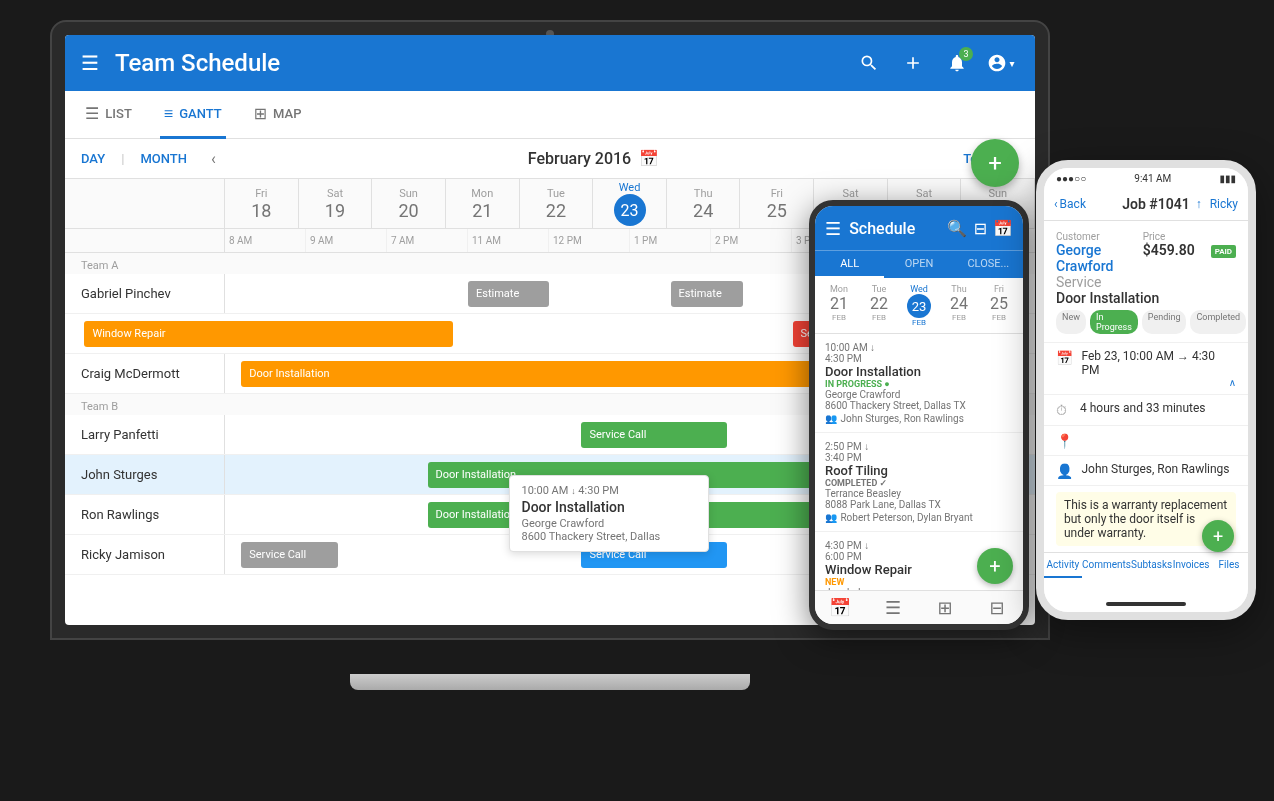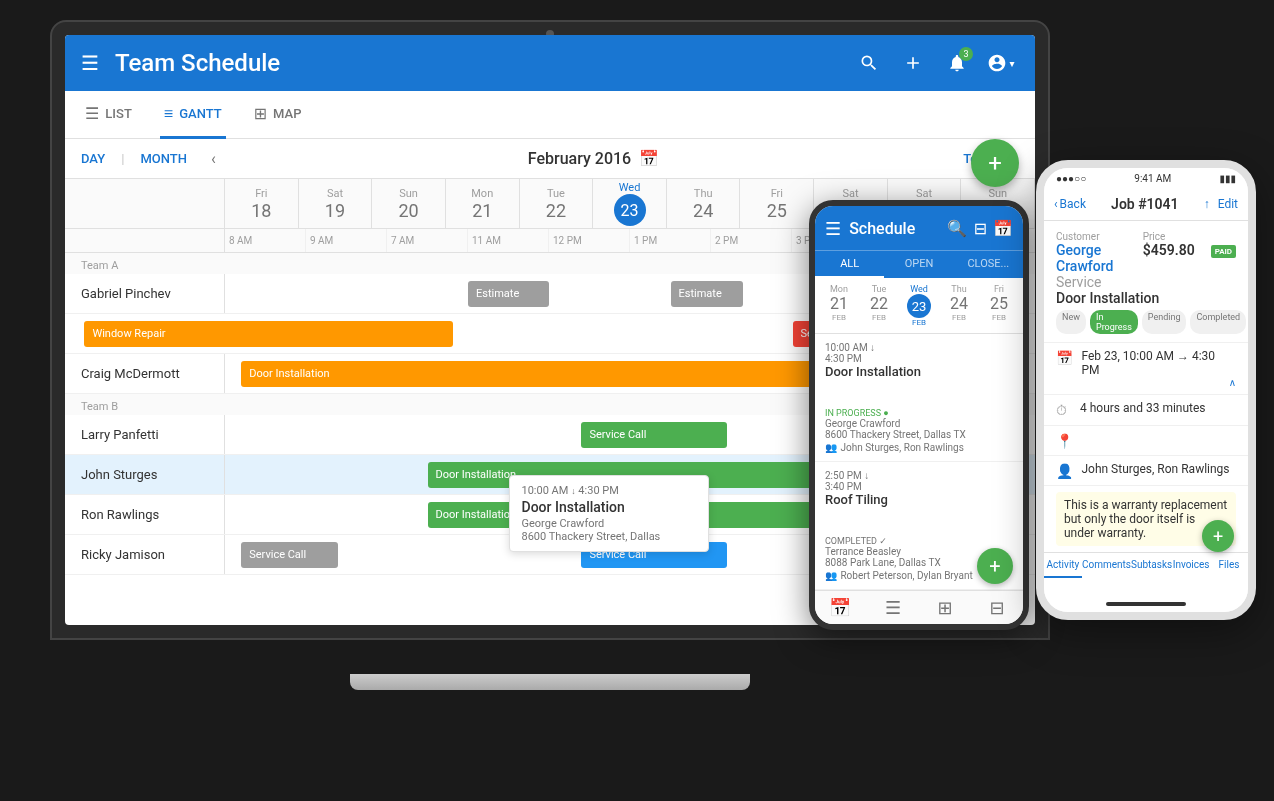--- a/index.html
+++ b/index.html
@@ -471,22 +471,21 @@
       color: #757575;
     }
     .android-job-title {
       font-size: 13px;
       font-weight: 500;
       color: #333;
     }
     .android-job-status {
       font-size: 9px;
       color: #4caf50;
-      font-weight: 400;
-      margin-top: 29px;
+      font-weight: 700;
     }
     .android-job-status.completed {
       color: #757575;
     }
     .android-job-status.new-status {
       color: #ff9800;
     }
     .android-job-address {
       font-size: 10px;
       color: #757575;
@@ -571,21 +570,21 @@
     .ios-back {
       color: #1976d2;
       font-size: 12px;
       display: flex;
       align-items: center;
       gap: 2px;
       cursor: pointer;
     }
     .ios-nav-title {
       flex: 1;
-      text-align: center;
+      text-align: right;
       font-size: 14px;
       font-weight: 600;
       color: #333;
     }
     .ios-nav-actions {
       display: flex;
       gap: 8px;
       color: #1976d2;
       font-size: 12px;
     }
@@ -1041,21 +1040,21 @@
     </div>
 
     <div class="ios-nav-bar">
       <div class="ios-back">
         <span>‹</span>
         <span>Back</span>
       </div>
       <div class="ios-nav-title">Job #1041</div>
       <div class="ios-nav-actions">
         <span>↑</span>
-        <span>Edit</span>
+        <span>Ricky</span>
       </div>
     </div>
 
     <div class="ios-content">
 
       <div class="ios-section">
         <div class="ios-customer-row">
           <div>
             <div class="ios-label">Customer</div>
             <div class="ios-customer-name">George Crawford</div>

